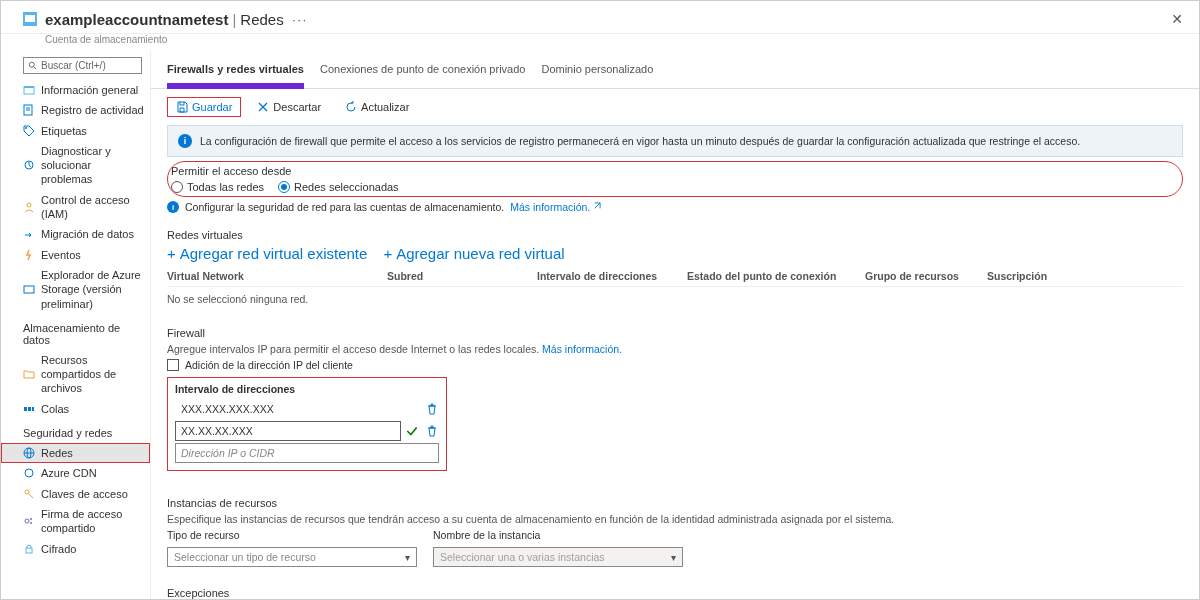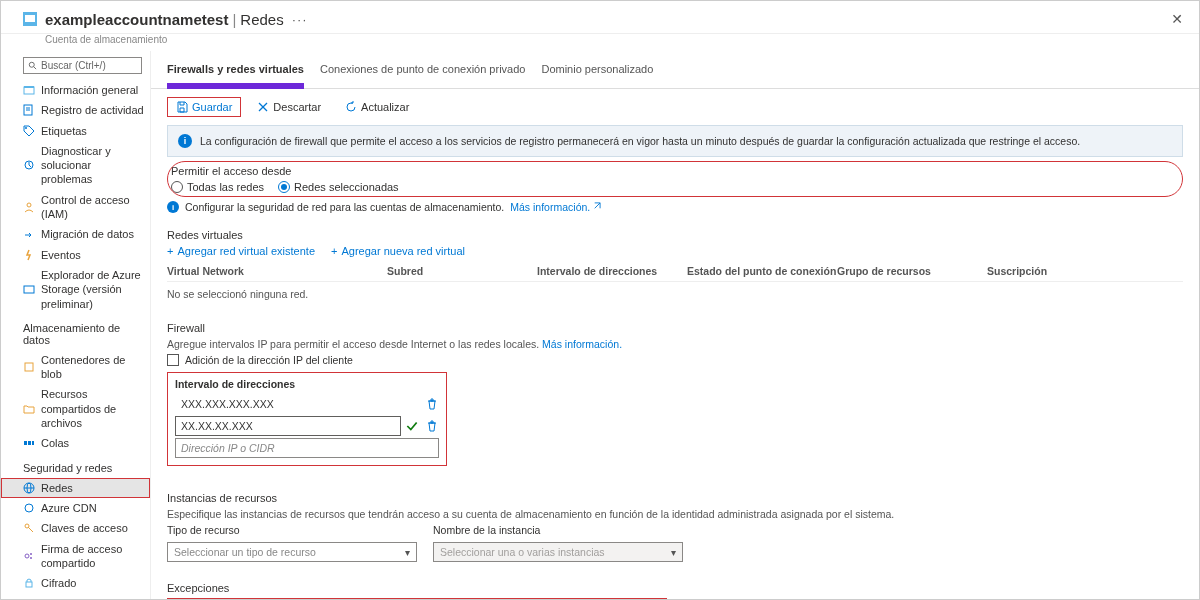--- a/index.html
+++ b/index.html
@@ -41,29 +41,29 @@
 .section { padding: 6px 16px; border-radius: 18px; }
 .section.hl { outline: 1px solid #d13438; outline-offset: -1px; margin: 4px 16px; padding: 4px; }
 .sec-title { font-size: 11px; margin: 8px 0 4px; color: #323130; }
 .sec-desc { font-size: 10.5px; color: #555; margin-bottom: 4px; }
 .radio-row { display: flex; gap: 14px; align-items: center; font-size: 11px; }
 .radio { width: 12px; height: 12px; border: 1px solid #555; border-radius: 50%; display: inline-flex; align-items: center; justify-content: center; }
 .radio.sel::after { content: ""; width: 6px; height: 6px; background: #0078d4; border-radius: 50%; }
 .radio.sel { border-color: #0078d4; }
 .link { color: #0078d4; cursor: pointer; }
 .add-row { display: flex; gap: 16px; margin: 4px 0; }
-.add-link { color: #0078d4; font-size: 11px; cursor: pointer; }
+.add-link { color: #0078d4; font-size: 15px; cursor: pointer; }
 .add-link::before { content: "+"; margin-right: 4px; }
 .vnet-table { width: 100%; margin-top: 4px; }
 .vnet-head { display: flex; font-size: 10.5px; font-weight: 600; color: #555; padding: 4px 0; border-bottom: 1px solid #eee; }
 .vnet-head > div:nth-child(1) { flex: 0 0 220px; }
 .vnet-head > div:nth-child(2) { flex: 0 0 150px; }
 .vnet-head > div:nth-child(3) { flex: 0 0 150px; }
 .vnet-head > div:nth-child(4) { flex: 0 0 150px; }
-.vnet-head > div:nth-child(5) { flex: 0 0 150px; }
+.vnet-head > div:nth-child(5) { flex: 0 0 150px; text-align: center; }
 .vnet-head > div:nth-child(6) { flex: 1; }
 .vnet-empty { font-size: 10.5px; color: #555; padding: 6px 0 2px; }
 .checkbox { width: 12px; height: 12px; border: 1px solid #555; display: inline-flex; align-items: center; justify-content: center; margin-right: 6px; vertical-align: middle; }
 .chk-row { font-size: 10.5px; margin: 2px 0; display: flex; align-items: center; }
 .ip-block { margin: 6px 0; outline: 1px solid #d13438; outline-offset: -1px; padding: 6px 8px; width: 280px; }
 .ip-title { font-size: 10.5px; font-weight: 600; margin-bottom: 4px; }
 .ip-row { display: flex; align-items: center; gap: 4px; margin: 2px 0; }
 .ip-input { flex: 1; border: 1px solid #8a8886; padding: 3px 5px; font-size: 10.5px; color: #333; }
 .ip-input.plain { border-color: transparent; }
 .ip-input.sel { border-color: #605e5c; outline: 1px solid #605e5c; outline-offset: -1px; }
@@ -172,28 +172,20 @@
       <div class="nav-item">
           <span class="nicon">
             <svg viewBox="0 0 12 12">
               <rect x="1" y="3" width="10" height="7" fill="none" stroke="#0078d4"></rect>
             </svg>
           </span>
           <span>Explorador de Azure Storage (versión preliminar)</span>
         </div>
 
       <div class="nav-section">Almacenamiento de datos</div>
-      <div class="nav-item">
-          <span class="nicon">
-            <svg viewBox="0 0 12 12">
-              <rect x="2" y="2" width="8" height="8" fill="none" stroke="#e8a33d"></rect>
-            </svg>
-          </span>
-          <span>Contenedores de blob</span>
-        </div>
       <div class="nav-item">
           <span class="nicon">
             <svg viewBox="0 0 12 12">
               <path d="M1 3 L4 3 L5 4 L11 4 L11 10 L1 10 Z" fill="none" stroke="#e8a33d"></path>
             </svg>
           </span>
           <span>Recursos compartidos de archivos</span>
         </div>
       <div class="nav-item">
           <span class="nicon">

